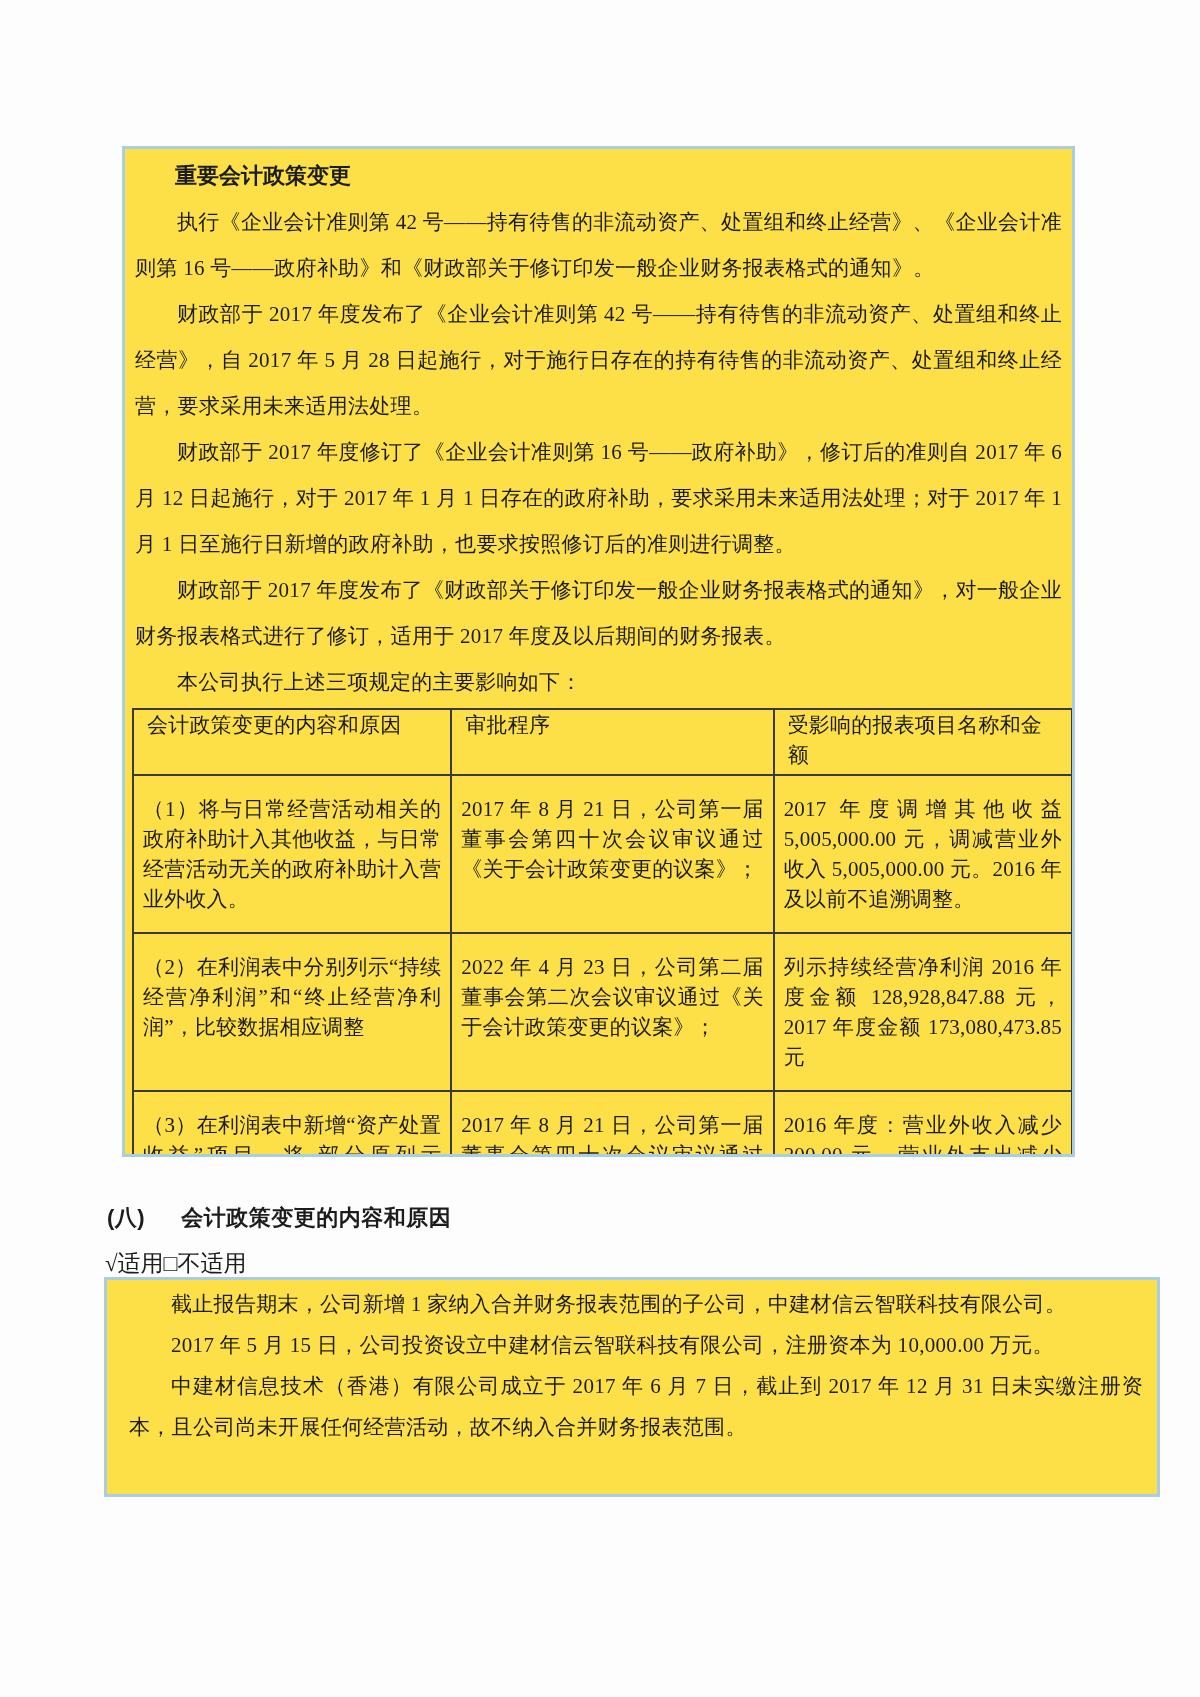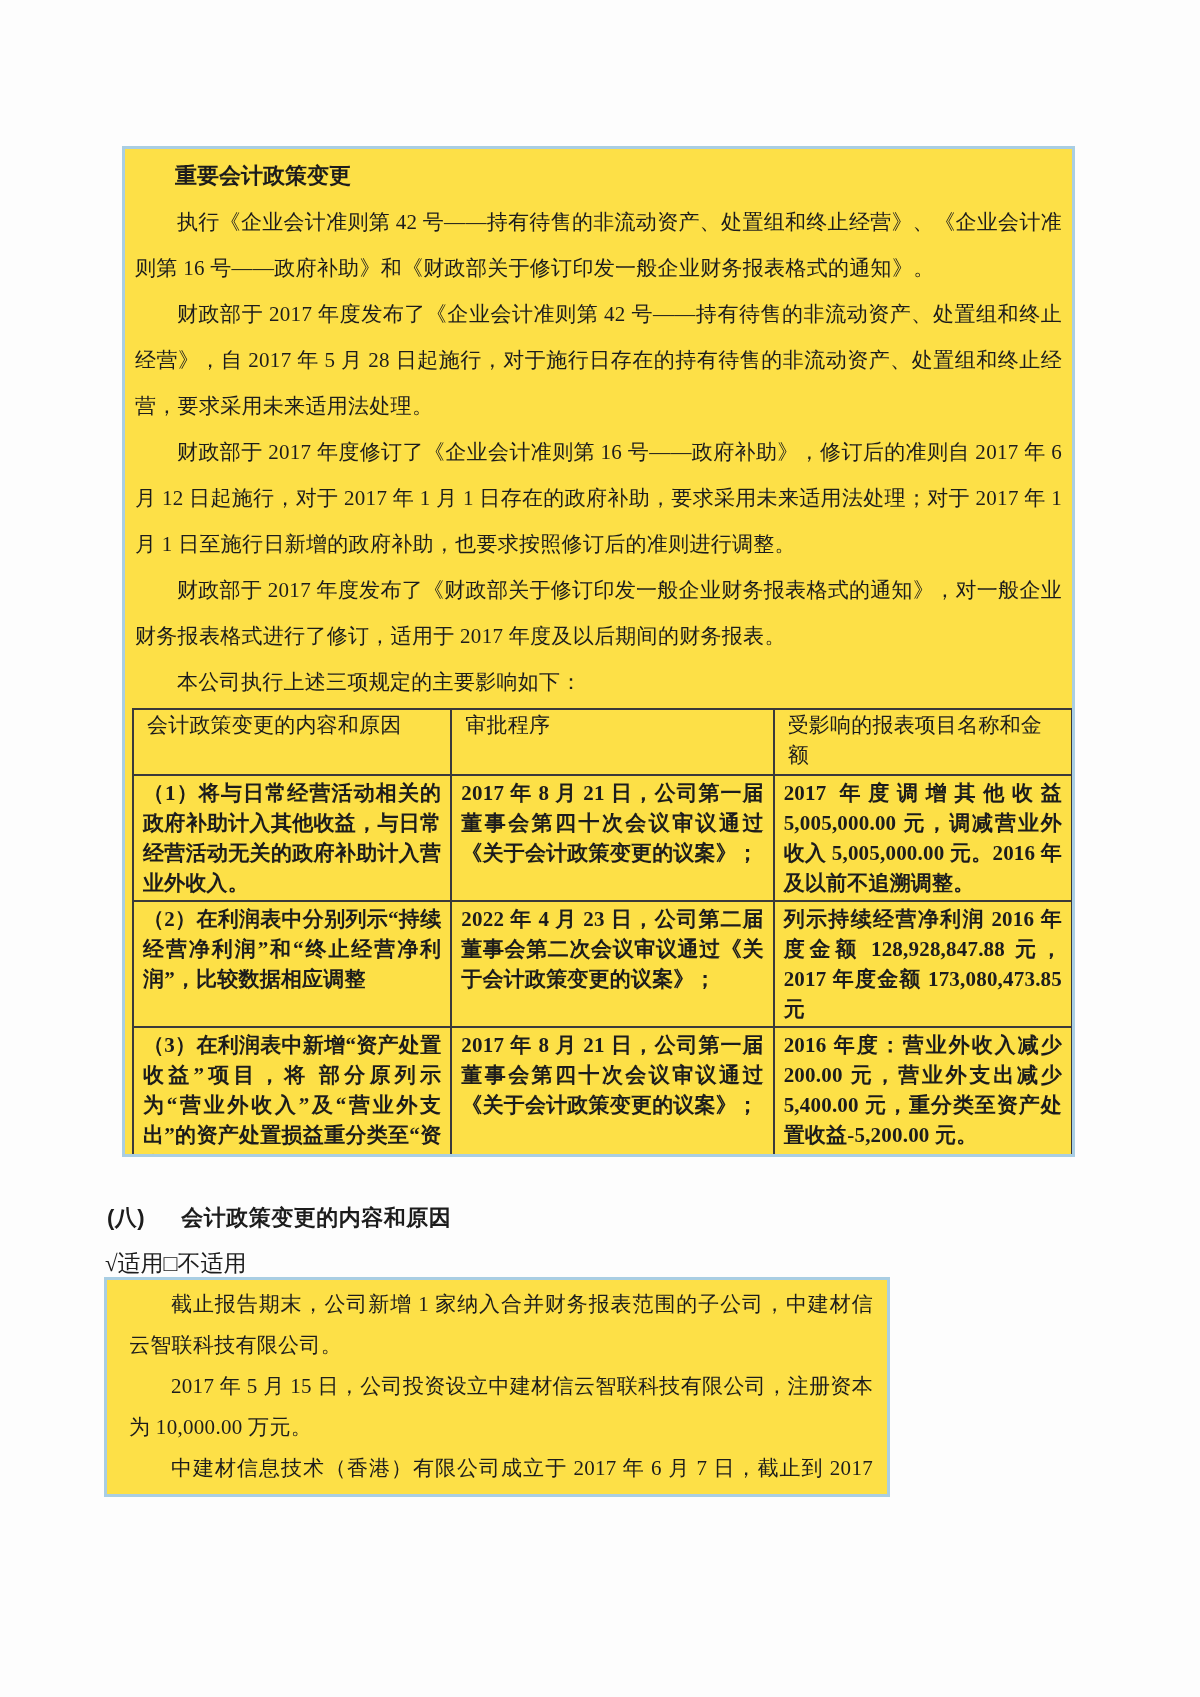--- a/index.html
+++ b/index.html
@@ -44,25 +44,24 @@
     border-collapse: collapse;
     table-layout: fixed;
     width: 941px;
     margin-left: -3px;
     margin-top: 3px;
     font-size: 21px;
   }
   .policy-table th, .policy-table td {
     border: 2px solid #3a3a3a;
     vertical-align: top;
-    padding: 2px 9px;
+    padding: 18px 9px;
     line-height: 30px;
     text-align: justify;
     letter-spacing: 0.2px;
-    font-weight: bold;
   }
   .policy-table th {
     font-weight: normal;
     text-align: left;
     padding: 0 9px 4px 13px;
   }
   
   #section8 {
     position: absolute;
     left: 107px; top: 1203px;
@@ -73,21 +72,21 @@
   }
   .section-number { margin-right: 36px; }
   #applicability {
     position: absolute;
     left: 105px; top: 1248px;
     font-size: 23px;
   }
   
   #box2 {
     left: 104px; top: 1277px;
-    width: 786px; height: 220px;
+    width: 1056px; height: 220px;
     padding: 4px 14px 0 22px;
     overflow: hidden;
   }
   #box2 .body-para { line-height: 41px; }
 </style>
 </head>
 <body>
 
 <div class="box" id="box1">
   <p class="policy-title">重要会计政策变更</p>

